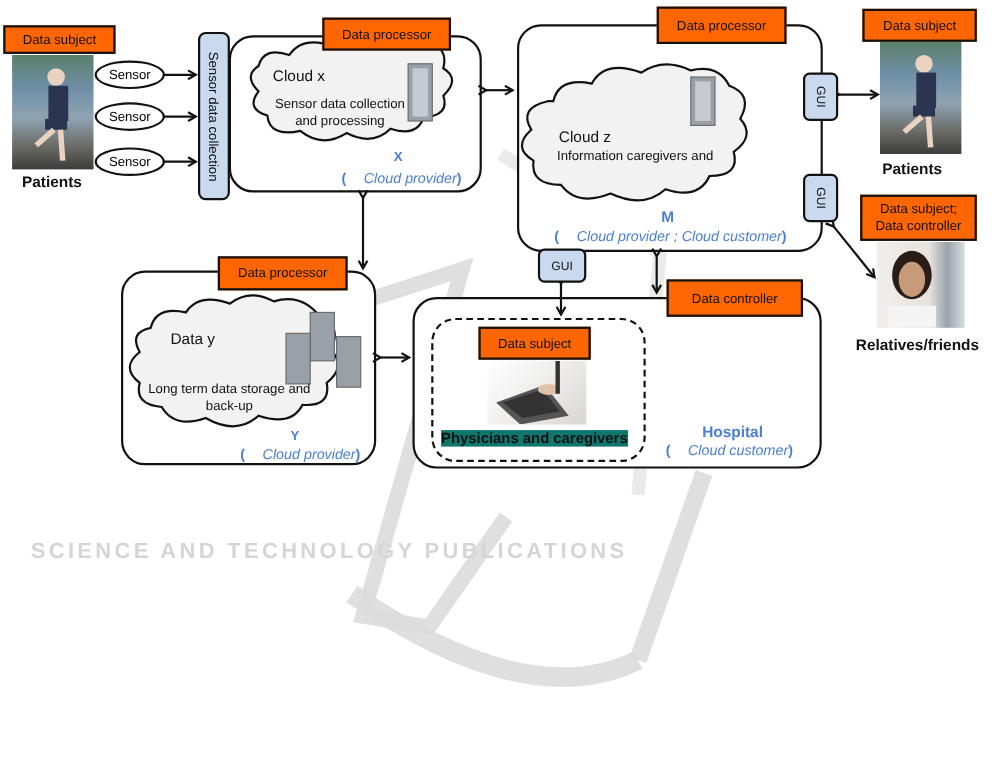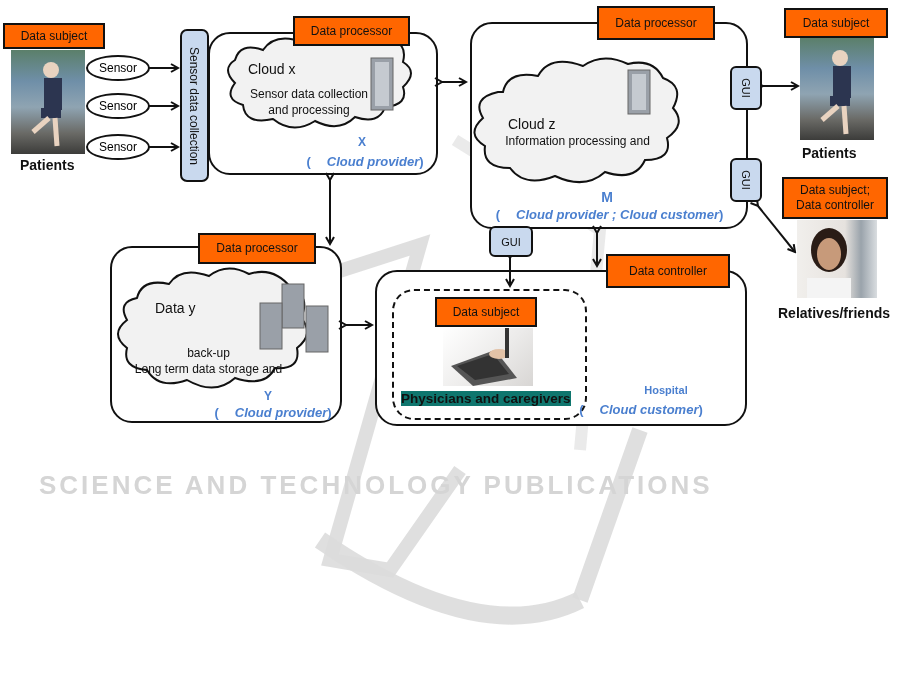--- a/index.html
+++ b/index.html
@@ -8,39 +8,39 @@
   .role { position:absolute; background:#ff6600; border:2px solid #111; color:#111; font-size:12px; display:flex; align-items:center; justify-content:center; text-align:center; line-height:1.25; box-sizing:border-box; z-index:5; }
   .box { position:absolute; border:2px solid #111; border-radius:22px; background:#fff; box-sizing:border-box; }
   .dashed { position:absolute; border:2.5px dashed #111; border-radius:22px; box-sizing:border-box; }
   .gui { position:absolute; background:#c9d9ee; border:2px solid #111; border-radius:6px; box-sizing:border-box; font-size:11px; display:flex; align-items:center; justify-content:center; color:#111; z-index:4; }
   .gui.v span { transform:rotate(90deg); display:block; white-space:nowrap; }
   .sensor { position:absolute; width:64px; height:26px; border:2px solid #111; border-radius:50%; background:#fff; box-sizing:border-box; font-size:12px; display:flex; align-items:center; justify-content:center; }
   .vbar { position:absolute; background:#c9d9ee; border:2px solid #111; border-radius:7px; box-sizing:border-box; display:flex; align-items:center; justify-content:center; }
   .vbar span { transform:rotate(90deg); white-space:nowrap; font-size:12px; color:#111; }
   .txt { position:absolute; font-size:12px; color:#111; text-align:center; line-height:1.35; }
   .blue { color:#4a7fcf; font-weight:bold; }
-  .blue i { font-weight:bold;padding-left:16px; }
+  .blue i { font-weight:normal;padding-left:16px; }
   .bold-label { position:absolute; font-weight:bold; font-size:14px; color:#111; }
   .photo { position:absolute; overflow:hidden; }
   .watermark { position:absolute; color:#d5d5d5; font-weight:bold; z-index:0; letter-spacing:2px; }
   svg.layer { position:absolute; left:0; top:0; }
   .cloud-title { position:absolute; font-size:14px; color:#111; }
 </style>
 </head>
 <body>
 
 <div id="stage">
 
   <svg class="layer" width="915" height="690" style="z-index:0">
     <path d="M250 300 L420 245 L330 560 L390 570 L460 470" fill="none" stroke="#dcdcdc" stroke-width="14" opacity="0.9"></path>
     <path d="M455 140 L600 230 L580 450" fill="none" stroke="#dcdcdc" stroke-width="12" opacity="0.6"></path>
     <path d="M320 540 Q 480 650 580 600" fill="none" stroke="#dcdcdc" stroke-width="18" opacity="0.9"></path>
     <path d="M640 430 L580 600" fill="none" stroke="#dcdcdc" stroke-width="16" opacity="0.9"></path>
   </svg>
-  <div class="watermark" style="left:28px; top:470px; font-size:26px; letter-spacing:3px;margin-left:11px;">SCIENCE AND TECHNOLOGY PUBLICATIONS</div>
+  <div class="watermark" style="left:28px; top:490px; font-size:20px; letter-spacing:3px;">SCIENCE AND TECHNOLOGY PUBLICATIONS</div>
 
   <div class="box" style="left:208px; top:32px; width:230px; height:143px;"></div>
   <div class="box" style="left:470px; top:22px; width:278px; height:207px;"></div>
   <div class="box" style="left:110px; top:246px; width:232px; height:177px;"></div>
   <div class="box" style="left:375px; top:270px; width:372px; height:156px;"></div>
   <div class="dashed" style="left:392px; top:289px; width:195px; height:131px;"></div>
 
   <svg class="layer" width="915" height="690" style="z-index:2">
     <defs>
       <marker id="ah" markerWidth="10" markerHeight="10" refX="8" refY="5" orient="auto" markerUnits="userSpaceOnUse">
@@ -112,21 +112,21 @@
   <div class="txt" style="left:244px; top:86px; width:130px; z-index:3;">
     <div>Sensor data collection</div>
     <div>and processing</div>
   </div>
   <div class="txt blue" style="left:352px; top:134px; width:20px; z-index:3;">X</div>
   <div class="txt blue" style="left:300px; top:153px; width:130px; font-size:13px; z-index:3;">(<i>Cloud provider</i>)</div>
 
   <div class="role" style="left:597px; top:6px; width:118px; height:34px;">Data processor</div>
   <div class="cloud-title" style="left:508px; top:80px; z-index:3;margin-top:36px;">Cloud z</div>
   <div class="txt" style="left:495px; top:133px; width:165px; z-index:3;">
-    <div>Information processing and</div>
+    <div>Information caregivers and</div>
   </div>
   <div class="txt blue" style="left:597px; top:188px; width:20px; font-size:14px; z-index:3;">M</div>
   <div class="txt blue" style="left:487px; top:206px; width:245px; font-size:13px; z-index:3;">(<i>Cloud provider ; Cloud customer</i>)</div>
 
   <div class="gui v" style="left:730px; top:66px; width:32px; height:44px;">
       <span>GUI</span>
     </div>
   <div class="gui v" style="left:730px; top:158px; width:32px; height:44px;">
       <span>GUI</span>
     </div>
@@ -157,33 +157,33 @@
         <ellipse cx="32" cy="30" rx="18" ry="22" fill="#2a1c16"></ellipse>
         <ellipse cx="32" cy="34" rx="12" ry="16" fill="#c79a7a"></ellipse>
         <rect x="10" y="58" width="44" height="20" fill="#f4f4f4"></rect>
       </svg>
   </div>
   <div class="bold-label" style="left:778px; top:305px;">Relatives/friends</div>
 
   <div class="role" style="left:198px; top:233px; width:118px; height:31px;">Data processor</div>
   <div class="cloud-title" style="left:155px; top:300px; z-index:3;">Data y</div>
   <div class="txt" style="left:126px; top:345px; width:165px; z-index:3;">
+    <div>Long term data storage and</div>
     <div>back-up</div>
-    <div>Long term data storage and</div>
   </div>
   <div class="txt blue" style="left:258px; top:388px; width:20px; z-index:3;">Y</div>
   <div class="txt blue" style="left:208px; top:404px; width:130px; font-size:13px; z-index:3;">(<i>Cloud provider</i>)</div>
 
   <div class="role" style="left:606px; top:254px; width:124px; height:34px;">Data controller</div>
   <div class="role" style="left:435px; top:297px; width:102px; height:30px;">Data subject</div>
   <div class="photo" style="left:443px; top:328px; width:90px; height:58px; background:linear-gradient(135deg,#ffffff 0%,#ecebea 55%,#d8d6d4 100%);">
     <svg width="90" height="58">
         <polygon points="8,38 52,22 74,50 30,58" fill="#555"></polygon>
         <polygon points="14,38 50,26 66,46 32,52" fill="#333"></polygon>
         <ellipse cx="56" cy="26" rx="10" ry="5" fill="#e2c2a7"></ellipse>
         <rect x="62" y="0" width="4" height="30" fill="#333"></rect>
       </svg>
   </div>
   <div class="bold-label" style="left:401px; top:391px; font-size:13.5px; background:#0f766e; z-index:3;">Physicians and caregivers</div>
-  <div class="txt blue" style="left:626px; top:383px; width:80px; font-size:11px; z-index:3;">Hospital</div>
-  <div class="txt blue" style="left:576px; top:401px; width:130px; font-size:13px; z-index:3;">(<i>Cloud customer</i>)</div>
+  <div class="txt blue" style="left:626px; top:383px; width:80px; font-size:14px; z-index:3;">Hospital</div>
+  <div class="txt blue" style="left:598px; top:401px; width:130px; font-size:13px; z-index:3;">(<i>Cloud customer</i>)</div>
 
 </div>
 
 </body></html>

